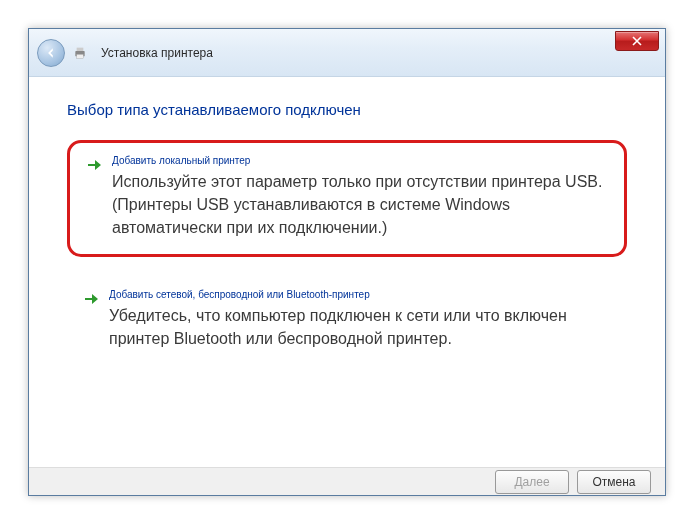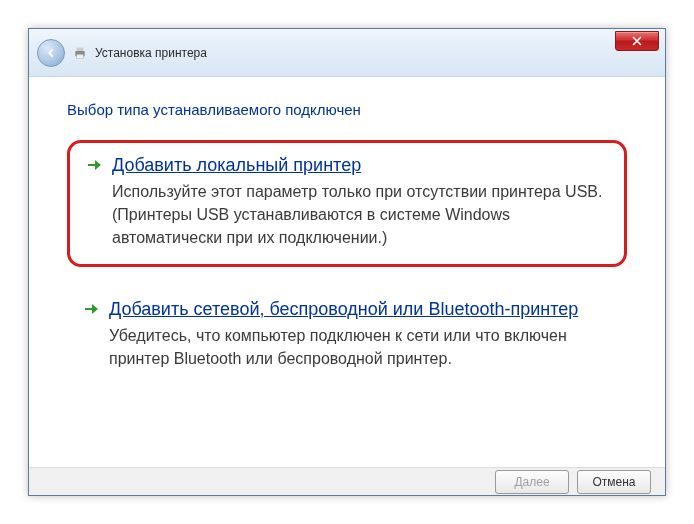--- a/index.html
+++ b/index.html
@@ -30,21 +30,21 @@
       border: 1px solid #7a9bbd;
       display: flex; align-items: center; justify-content: center;
       margin-right: 6px;
     }
     .back-btn svg { width: 14px; height: 14px; }
     .printer-icon-small {
       width: 18px; height: 18px;
       margin-right: 6px;
       display: flex; align-items: center; justify-content: center;
     }
-    .title-text { font-size: 12px; color: #2a2a2a; }
+    .title-text { font-size: 12px; color: #2a2a2a; margin-left: 6px; }
     .close-btn {
       position: absolute;
       right: 6px; top: 2px;
       width: 44px; height: 20px;
       background: linear-gradient(to bottom, #e57373 0%, #d32f2f 45%, #b71c1c 50%, #c62828 100%);
       border: 1px solid #8b1a1a;
       border-radius: 0 0 3px 3px;
       display: flex; align-items: center; justify-content: center;
       color: #fff;
       box-shadow: inset 0 1px 0 rgba(255,255,255,0.3);
@@ -74,24 +74,23 @@
     .arrow-icon {
       width: 16px; height: 16px;
       flex-shrink: 0;
       margin-right: 10px;
       margin-top: 2px;
       display: flex; align-items: center; justify-content: center;
     }
     .option-body { flex: 1; }
     .option-title {
       color: #003399;
-      font-size: 18px;
+      font-size: 10px;
       font-weight: normal;
       margin-bottom: 4px;
-      text-decoration: underline;
     }
     .option-desc {
       color: #3a3a3a;
       font-size: 16px;
       line-height: 1.45;
     }
     .footer {
       height: 28px;
       background: #f0f0f0;
       border-top: 1px solid #ddd;

